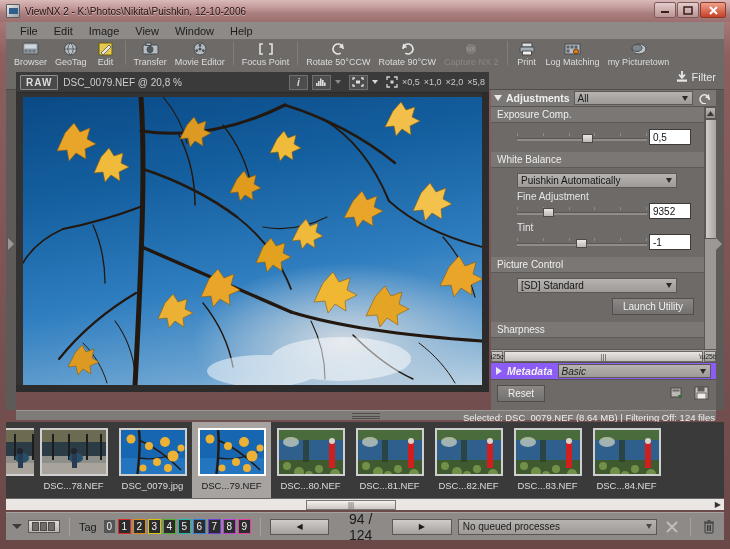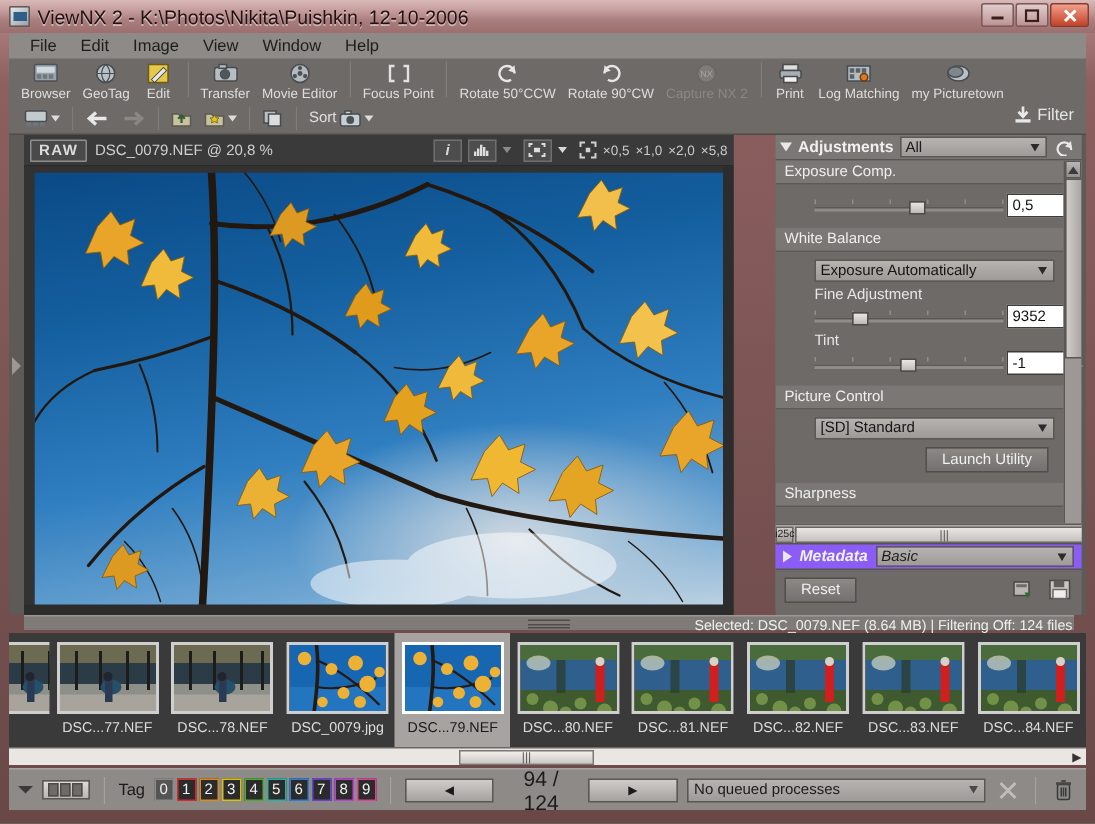--- a/index.html
+++ b/index.html
@@ -21,21 +21,21 @@
     position:absolute; left:0; top:0; width:730px; height:22px;
     background: linear-gradient(180deg,#d9b9b9 0%,#c39a9a 35%,#ab7f7f 60%,#9c6e6e 100%);
     display:flex; align-items:center;
   }
   .tb-icon {
     width:14px; height:14px; margin-left:6px; margin-right:5px;
     background:linear-gradient(135deg,#e8e8e8,#9aa0a6);
     border:1px solid #5c5c5c; border-radius:1px; position:relative;
   }
   .tb-icon:after{content:"";position:absolute;left:2px;top:3px;width:9px;height:6px;background:#2e5f8a;}
-  .tb-title { color:#231010; font-size:13px; text-shadow:0 1px 0 rgba(255,255,255,.45); white-space:nowrap;}
+  .tb-title { color:#231010; font-size:10px; text-shadow:0 1px 0 rgba(255,255,255,.45); white-space:nowrap;}
   .win-btns { position:absolute; right:4px; top:2px; display:flex; gap:1px;}
   .wbtn {
     width:22px; height:16px; border:1px solid #7d5b5b; border-radius:2px;
     background:linear-gradient(180deg,#e3cccc,#bb9494);
     display:flex;align-items:center;justify-content:center;font-size:9px;color:#3a1d1d;
   }
   .wbtn.close { background:linear-gradient(180deg,#f0a08c,#c64128); border-color:#8d3a26; color:#fff; width:26px;}
   
   .menubar {
     position:absolute; left:6px; top:22px; width:718px; height:18px;
@@ -65,42 +65,42 @@
     border-bottom:1px solid #4f4c49;
   }
   .sb-item{ display:flex; align-items:center; gap:2px; padding:0 4px; color:#e0e0e0; font-size:10px;}
   .caret{ width:0;height:0;border-left:3px solid transparent;border-right:3px solid transparent;border-top:4px solid #dcdcdc;}
   .sbsep{ width:1px; height:16px; background:#58554f; border-right:1px solid #7f7c79; margin:0 4px;}
   .filter-btn{ position:absolute; right:8px; top:2px; display:flex; align-items:center; gap:3px; color:#e6e6e6; font-size:11px;}
   
   .lstrip{ position:absolute; left:6px; top:90px; width:10px; height:320px; background:#5d5a57; }
   .rstrip{ position:absolute; right:6px; top:90px; width:10px; height:320px; background:#5d5a57; }
   
-  .viewer { position:absolute; left:16px; top:90px; width:473px; height:320px; background:#323232;text-align:right; }
+  .viewer { position:absolute; left:16px; top:72px; width:473px; height:320px; background:#323232;text-align:right; }
   .vhead {
     height:21px; background:#3a3a3a; display:flex; align-items:center; padding:0 4px; gap:5px;
     border-bottom:1px solid #2a2a2a;
   }
   .raw-badge{
     border:1px solid #8e8e8e; background:#4a4a4a; color:#dcdcdc; font-size:10px; font-weight:bold;
     padding:1px 5px; letter-spacing:1px; border-radius:1px;
   }
   .vfile{ color:#cfcfcf; font-size:10px;}
   .vh-right{ margin-left:auto; display:flex; align-items:center; gap:4px;}
   .sqbtn{ width:19px;height:15px;border:1px solid #6f6f6f;background:#4d4d4d;display:flex;align-items:center;justify-content:center;color:#d8d8d8;font-size:10px;}
   .zoomsteps{ display:flex; align-items:center; gap:4px; color:#c9c9c9; font-size:9px; padding-left:4px;}
   .vbody{ position:relative; height:299px; overflow:hidden; background:#323232; }
   .photo{ position:absolute; left:7px; top:4px; width:459px; height:289px; overflow:hidden; }
   .sky{ position:absolute;inset:0; background:
       radial-gradient(ellipse 60% 50% at 70% 85%, #cfd8e0 0%, rgba(207,216,224,0) 55%),
       linear-gradient(170deg,#0a4a86 0%,#1560a0 30%,#2f7ec0 60%,#6fa6d2 85%,#bcd2e2 100%);}
   .vscroll{position:absolute;right:0;top:0;width:7px;height:299px;background:#2c2c2c;}
   .hscroll{position:absolute;left:0;bottom:0;height:7px;width:466px;background:#2c2c2c;}
   
-  .panel{ position:absolute; left:491px; top:90px; width:204px; height:320px; background:#6d6a67;margin-left:26px; }
+  .panel{ position:absolute; left:491px; top:90px; width:225px; height:320px; background:#6d6a67; }
   .pnl-head{ height:17px; background:#7a7774; display:flex; align-items:center; gap:4px; padding:0 3px;
     border-bottom:1px solid #555;}
   .tri-d{width:0;height:0;border-left:4px solid transparent;border-right:4px solid transparent;border-top:6px solid #e8e8e8;}
   .tri-r{width:0;height:0;border-top:4px solid transparent;border-bottom:4px solid transparent;border-left:6px solid #e8e8e8;}
   .pnl-title{ font-size:10.5px; font-weight:bold; color:#f0f0f0;}
   .ddown{ flex:1; height:14px; background:linear-gradient(180deg,#b6b3b0,#9d9a97); border:1px solid #5c5955;
     display:flex; align-items:center; padding:0 3px; color:#1c1c1c; font-size:10px; position:relative;}
   .ddown .ar{position:absolute;right:4px;width:0;height:0;border-left:3.5px solid transparent;border-right:3.5px solid transparent;border-top:5px solid #2a2a2a;}
   .pnl-body{ position:relative; height:255px; background:#6d6a67; overflow:hidden;}
   .sec-label{ background:#7a7774; color:#efefef; font-size:10px; padding:2px 0 2px 6px; border-bottom:1px solid #5d5a57;}
@@ -584,21 +584,21 @@
             <div class="strack"></div>
             <div class="sknob" style="left:50%;"></div>
           </div>
           <div class="valbox">0,5</div>
         </div>
       </div>
 
       <div class="sec-label">White Balance</div>
       <div class="sec-body" style="padding-top:5px;">
         <div class="wbdd">
-          <span>Exposure Automatically</span>
+          <span>Puishkin Automatically</span>
           <i class="ar"></i>
         </div>
         <div class="sublabel">Fine Adjustment</div>
         <div class="sliderrow" style="margin-top:1px;">
           <div class="slider" style="margin-left:18px;max-width:130px;">
             <div class="sticks">
                 <i></i>
                 <i></i>
                 <i></i>
                 <i></i>
@@ -714,39 +714,20 @@
               <rect x="10" y="4" width="2" height="26" fill="#1c1c1c"></rect>
               <rect x="26" y="4" width="2" height="26" fill="#1c1c1c"></rect>
               <rect x="44" y="4" width="2" height="26" fill="#1c1c1c"></rect>
               <rect x="58" y="4" width="2" height="26" fill="#1c1c1c"></rect>
               <ellipse cx="34" cy="28" rx="7" ry="5" fill="#26506a"></ellipse>
               <rect x="30" y="22" width="5" height="16" fill="#2a3a52"></rect>
               <circle cx="32" cy="21" r="3" fill="#20252e"></circle>
             </svg>
           </div>
           <div class="tlabel"></div>
-        </div>
-        <div class="tcell">
-          <div class="tframe">
-            <svg width="68" height="48">
-              <rect width="68" height="48" fill="#3b4a52"></rect>
-              <rect y="0" width="68" height="14" fill="#6d6a52"></rect>
-              <rect y="12" width="68" height="16" fill="#2b3c46"></rect>
-              <rect y="26" width="68" height="8" fill="#8f8f8a"></rect>
-              <rect y="33" width="68" height="15" fill="#a8a49c"></rect>
-              <rect x="10" y="4" width="2" height="26" fill="#1c1c1c"></rect>
-              <rect x="26" y="4" width="2" height="26" fill="#1c1c1c"></rect>
-              <rect x="44" y="4" width="2" height="26" fill="#1c1c1c"></rect>
-              <rect x="58" y="4" width="2" height="26" fill="#1c1c1c"></rect>
-              <ellipse cx="34" cy="28" rx="7" ry="5" fill="#26506a"></ellipse>
-              <rect x="30" y="22" width="5" height="16" fill="#2a3a52"></rect>
-              <circle cx="32" cy="21" r="3" fill="#20252e"></circle>
-            </svg>
-          </div>
-          <div class="tlabel">DSC...77.NEF</div>
         </div>
         <div class="tcell">
           <div class="tframe">
             <svg width="68" height="48">
               <rect width="68" height="48" fill="#3b4a52"></rect>
               <rect y="0" width="68" height="14" fill="#6d6a52"></rect>
               <rect y="12" width="68" height="16" fill="#2b3c46"></rect>
               <rect y="26" width="68" height="8" fill="#8f8f8a"></rect>
               <rect y="33" width="68" height="15" fill="#a8a49c"></rect>
               <rect x="10" y="4" width="2" height="26" fill="#1c1c1c"></rect>

